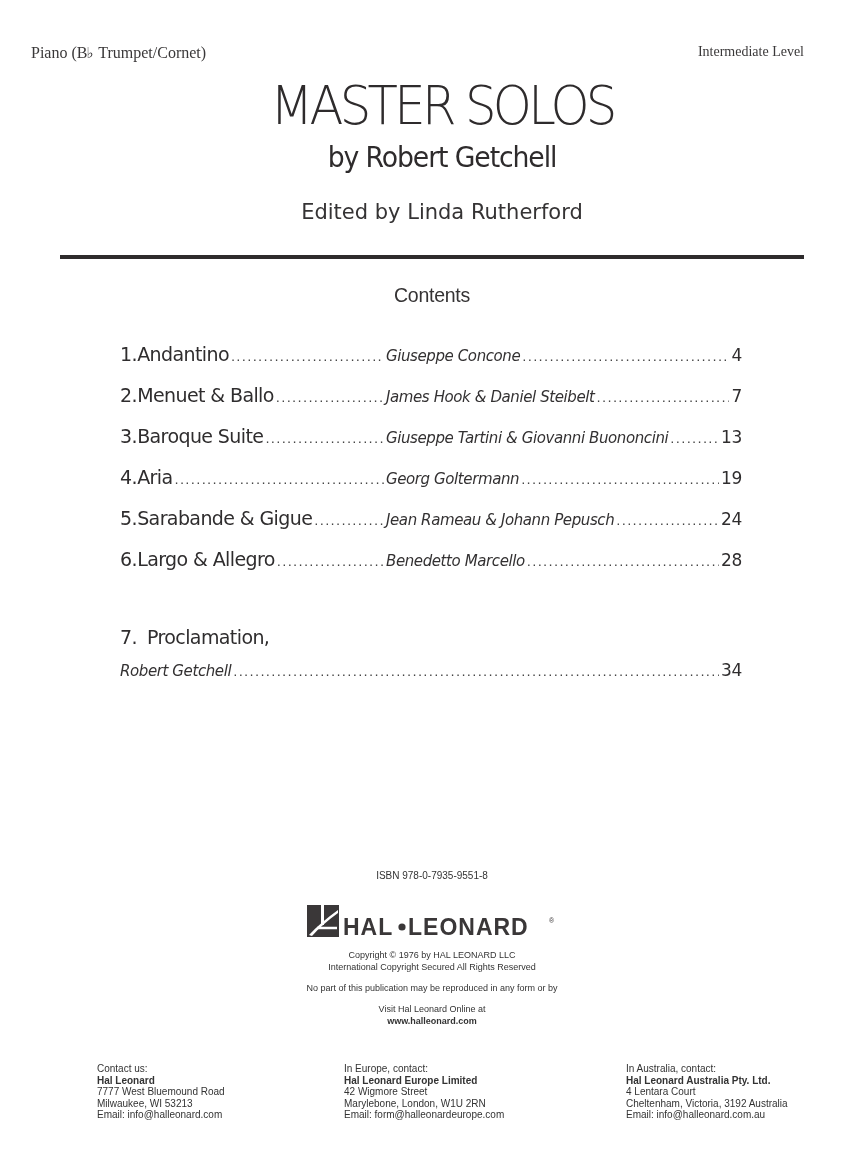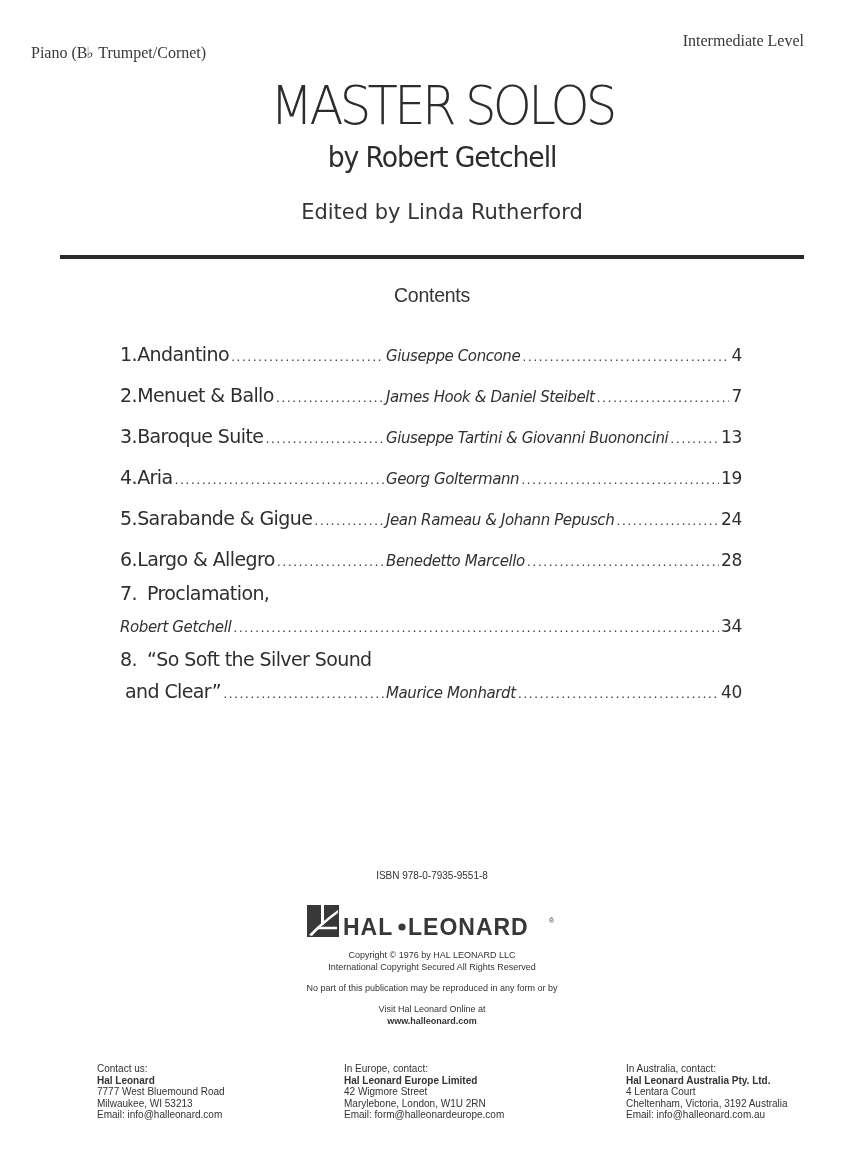--- a/index.html
+++ b/index.html
@@ -3,21 +3,21 @@
   <meta charset="utf-8">
   <style>
     html, body { margin: 0; padding: 0; }
     body {
       width: 864px; height: 1152px; background: #ffffff; position: relative;
       color: #2f2d2e; font-family: "Liberation Sans", sans-serif; overflow: hidden;
     }
     .abs { position: absolute; }
     .header-left { left: 31px; top: 44px; font-family: "Liberation Serif", serif; font-size: 16px; color: #3a3839; }
     .header-left .flat { font-size: 15px; margin: 0 1px 0 -1px; }
-    .header-right { right: 60px; top: 32px; font-family: "Liberation Serif", serif; font-size: 16px; color: #3a3839; }
+    .header-right { right: 60px; top: 44px; font-family: "Liberation Serif", serif; font-size: 14px; color: #3a3839; }
     .title {
       left: 0; width: 884px; top: 76px; text-align: center;
       font-family: "DejaVu Sans", sans-serif; font-weight: 200; font-size: 54px;
       letter-spacing: -4px; color: #2e2b2c; line-height: 60px; transform: scaleX(0.92); transform-origin: 442px 0;
     }
     .by-line {
       left: 0; width: 884px; top: 139px; text-align: center;
       font-family: "DejaVu Sans", sans-serif; font-size: 29px; letter-spacing: -1.2px; color: #2e2b2c; line-height: 36px;
       transform: scaleX(0.92); transform-origin: 442px 0;
     }
@@ -26,21 +26,21 @@
       font-family: "DejaVu Sans", sans-serif; font-size: 21px; color: #353334; line-height: 28px;
     }
     .rule { left: 60px; width: 744px; top: 255px; height: 4px; background: #2e2b2c; }
     .contents-heading {
       left: 0; width: 864px; top: 283px; text-align: center;
       font-family: "Liberation Sans", sans-serif; font-size: 21px; color: #353334; letter-spacing: -0.3px;
       transform: scaleX(0.93);
     }
     .toc { left: 120px; width: 622px; top: 336px; }
     .toc-row { position: relative; height: 41px; }
-    .toc-row.double { height: 66px; }
+    .toc-row.double { height: 66px; margin-top: 44px; }
     .toc-line {
       position: absolute; left: 0; right: 0; bottom: 12px;
       display: flex; align-items: baseline; font-size: 19px; white-space: nowrap;
       font-family: "DejaVu Sans", sans-serif; color: #2f2d2e;
     }
     .toc-first {
       position: absolute; left: 0; top: 0;
       font-family: "DejaVu Sans", sans-serif; font-size: 19px; white-space: nowrap; color: #2f2d2e;
     }
     .num { display: inline-block; width: 27px; letter-spacing: -0.5px; }
@@ -157,33 +157,20 @@
   </div>
 
   <div class="toc-row double">
     <div class="toc-first"><span class="num">7.</span><span class="ttl">Proclamation,</span></div>
     <div class="toc-line">
       <span class="composer">Robert Getchell</span>
       <span class="lead"></span>
       <span class="page">34</span>
     </div>
   </div>
-  <div class="toc-row double">
-    <div class="toc-first"><span class="num">8.</span><span class="ttl">“So Soft the Silver Sound</span></div>
-    <div class="toc-line">
-      <div class="title-col">
-          <span class="num"></span>
-          <span class="ttl">and Clear”</span>
-          <span class="lead"></span>
-        </div>
-      <span class="composer">Maurice Monhardt</span>
-      <span class="lead"></span>
-      <span class="page">40</span>
-    </div>
-  </div>
 </div>
 
 <div class="abs isbn">ISBN 978-0-7935-9551-8</div>
 
 <div class="abs logo">
   <svg width="256" height="36" viewBox="0 0 256 36">
     <rect x="0" y="1" width="32" height="32" fill="#3a3738"></rect>
     <rect x="14" y="1" width="3" height="20" fill="#ffffff"></rect>
     <path d="M2 31 C 10 22, 20 14, 31 6 L 31 9 C 21 16, 12 24, 5 32 Z" fill="#ffffff"></path>
     <path d="M10 24 L30 24" stroke="#ffffff" stroke-width="2.5"></path>

